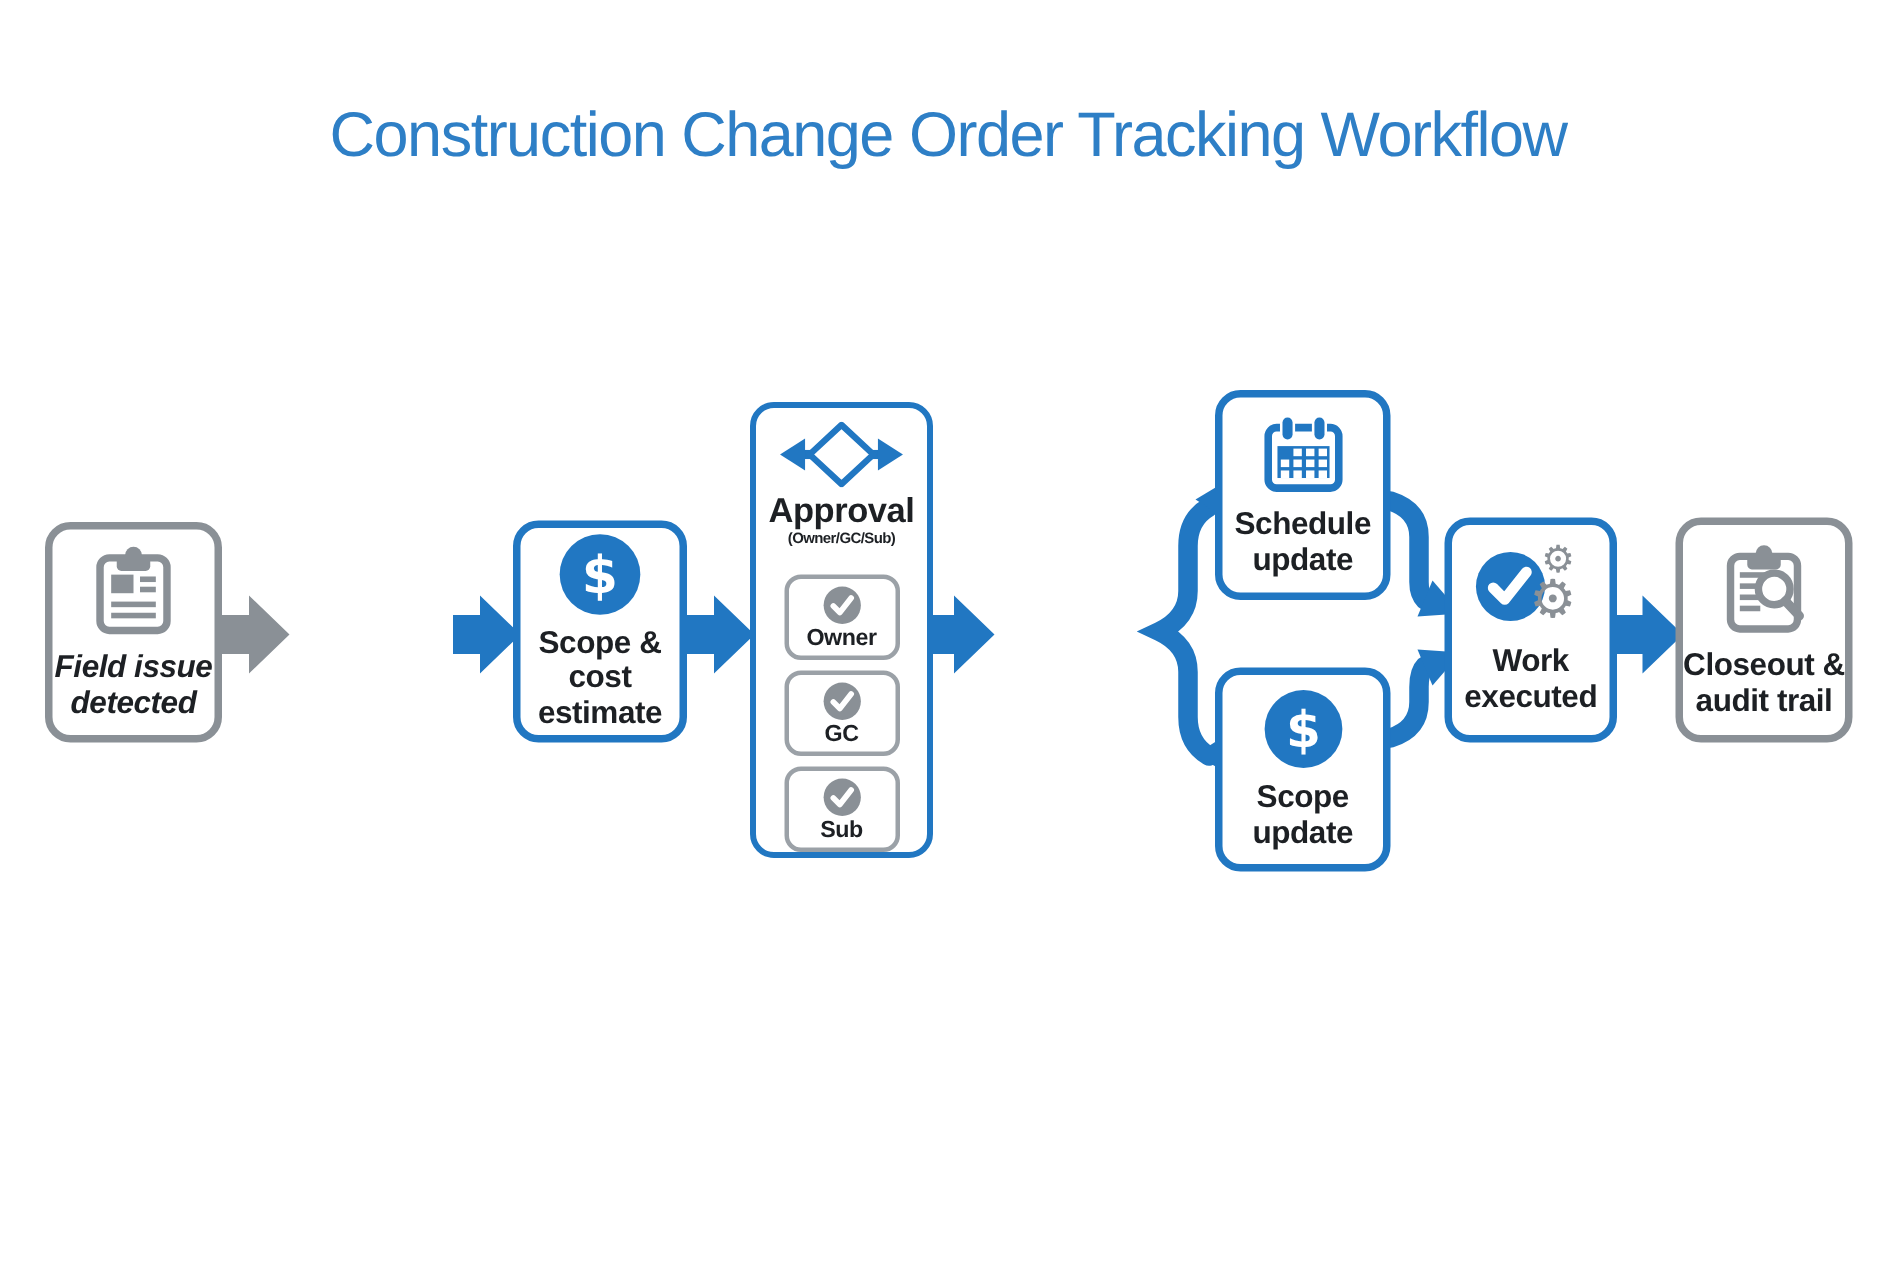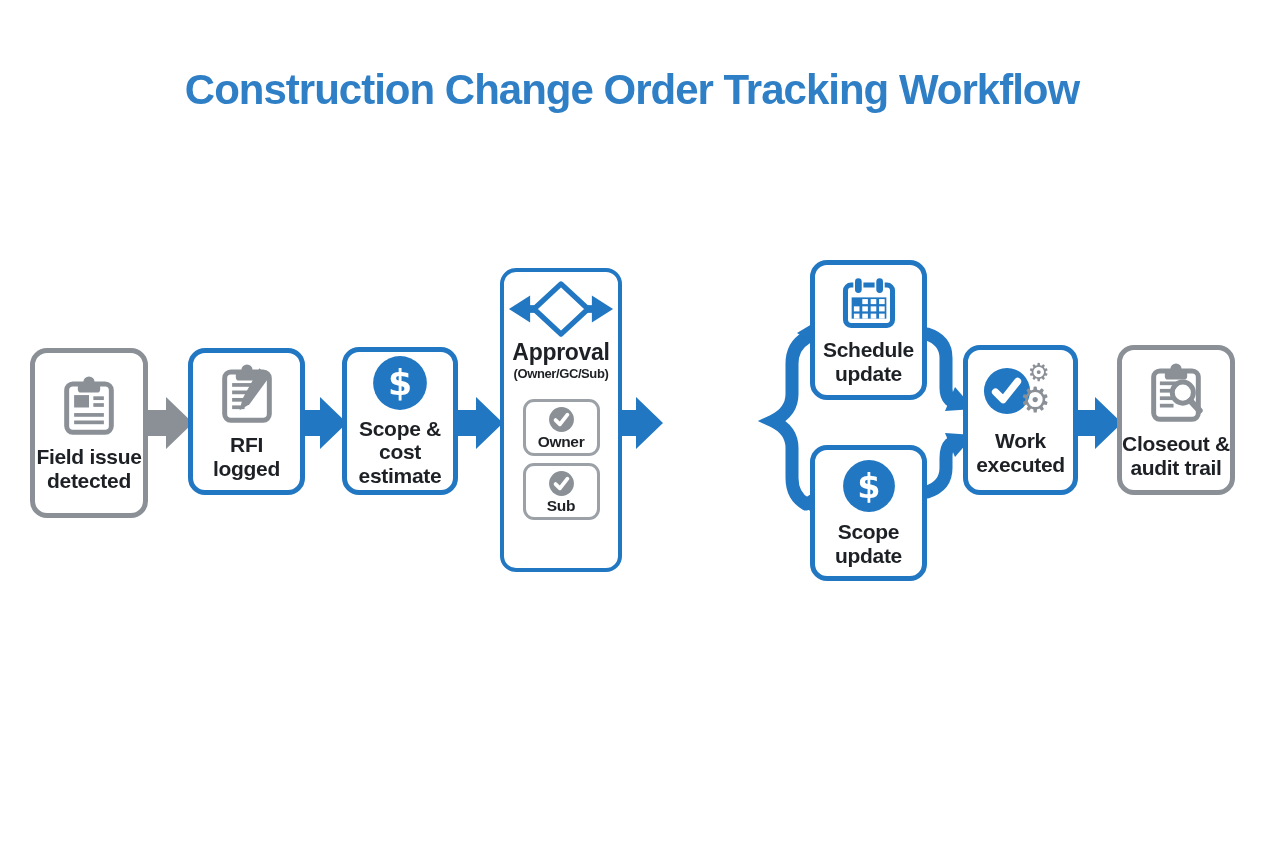--- a/index.html
+++ b/index.html
@@ -10,41 +10,41 @@
     --text:#1d2024;
   }
   *{box-sizing:border-box;margin:0;padding:0;}
   html,body{background:#ffffff;}
   .canvas{
     position:relative;width:1264px;height:848px;background:#ffffff;overflow:hidden;
     font-family:"Liberation Sans",sans-serif;
   }
   .title{
     position:absolute;left:0;right:0;top:66px;text-align:center;
-    font-size:42px;font-weight:bold;letter-spacing:-1px;color:var(--title-blue);
+    font-size:42px;font-weight:normal;letter-spacing:-1px;color:var(--title-blue);
   }
   .connectors{position:absolute;left:0;top:0;}
   .node{
     position:absolute;background:#fff;border-radius:17px;
     display:flex;flex-direction:column;align-items:center;justify-content:center;
     text-align:center;gap:9px;
   }
   .node.blue{border:5px solid var(--blue);}
   .node.gray{border:5px solid var(--gray);}
   .node-label{
     font-weight:bold;font-size:21px;line-height:1.12;color:var(--text);
     letter-spacing:-0.3px;white-space:pre-line;
   }
   
   .approval{
     position:absolute;background:#fff;border:4px solid var(--blue);border-radius:16px;
     display:flex;flex-direction:column;align-items:center;padding-top:9px;
   }
   .approval-title{font-weight:bold;font-size:23px;color:var(--text);margin-top:2px;letter-spacing:-0.3px;}
-  .approval-subtitle{font-weight:bold;font-size:13px;color:var(--text);letter-spacing:-0.4px;margin-top:0px;}
+  .approval-subtitle{font-weight:bold;font-size:10px;color:var(--text);letter-spacing:-0.4px;margin-top:0px;}
   .approval-options{display:flex;flex-direction:column;gap:7px;margin-top:18px;}
   .approval-option{
     width:77px;height:57px;border:3px solid var(--opt-border);border-radius:11px;
     display:flex;flex-direction:column;align-items:center;justify-content:center;gap:1px;background:#fff;
   }
   .approval-option .opt-label{font-weight:bold;font-size:15.5px;color:var(--text);letter-spacing:-0.3px;line-height:1;}
   
   .work-icon{position:relative;width:76px;height:60px;}
   .work-icon svg{position:absolute;left:0;top:3px;}
   .gear{position:absolute;color:var(--gray);font-family:"DejaVu Sans",sans-serif;line-height:1;}
@@ -69,49 +69,35 @@
     <path d="M 806 338 Q 792 346 792 364 L 792 394 Q 792 412 773 421 Q 792 430 792 448 L 792 478 Q 792 496 806 504" fill="none" stroke="#2177c2" stroke-width="13" stroke-linecap="round"></path>
     <polygon fill="#2177c2" points="822,318 819,347 797,333"></polygon>
     <polygon fill="#2177c2" points="822,518 819,489 797,503"></polygon>
 
     <path d="M 927 334 Q 946 340 946 358 L 946 388 Q 946 396 950 400" fill="none" stroke="#2177c2" stroke-width="13" stroke-linecap="round"></path>
     <polygon fill="#2177c2" points="974,409 945,411 955,387"></polygon>
     <path d="M 927 492 Q 946 486 946 468 L 946 458 Q 946 448 950 444" fill="none" stroke="#2177c2" stroke-width="13" stroke-linecap="round"></path>
     <polygon fill="#2177c2" points="974,435 945,433 955,457"></polygon>
   </svg>
 
-  <div class="node gray" style="left:30px;top:348px;width:118px;height:170px;">
+  <div class="node gray" style="left:30px;top:348px;width:118px;height:147px;font-style:italic;">
     <svg width="62" height="62" viewBox="0 0 50 50">
       <rect x="7" y="8" width="36" height="39" rx="5" fill="none" stroke="#8a9096" stroke-width="4"></rect>
       <circle cx="25" cy="6.5" r="4.5" fill="#8a9096"></circle>
       <rect x="16" y="7" width="18" height="8" rx="2.5" fill="#8a9096"></rect>
       <rect x="13" y="17" width="12" height="10" fill="#8a9096"></rect>
       <rect x="28.5" y="18" width="8.5" height="3" fill="#8a9096"></rect>
       <rect x="28.5" y="23.5" width="8.5" height="3" fill="#8a9096"></rect>
       <rect x="13" y="31.5" width="24" height="3" fill="#8a9096"></rect>
       <rect x="13" y="37.5" width="24" height="3" fill="#8a9096"></rect>
     </svg>
     <div class="node-label">Field issue
 detected</div>
   </div>
 
-  <div class="node blue" style="left:188px;top:348px;width:117px;height:147px;">
-    <svg width="62" height="62" viewBox="0 0 50 50">
-      <rect x="7" y="8" width="36" height="39" rx="5" fill="none" stroke="#8a9096" stroke-width="4"></rect>
-      <circle cx="25" cy="6.5" r="4.5" fill="#8a9096"></circle>
-      <rect x="16" y="7" width="18" height="8" rx="2.5" fill="#8a9096"></rect>
-      <rect x="13" y="17" width="19" height="3" fill="#8a9096"></rect>
-      <rect x="13" y="23" width="19" height="3" fill="#8a9096"></rect>
-      <rect x="13" y="29" width="14" height="3" fill="#8a9096"></rect>
-      <rect x="13" y="35" width="10" height="3" fill="#8a9096"></rect>
-      <polygon points="35,5 43,12 27,34 19,39 21.5,29.5" fill="#8a9096"></polygon>
-    </svg>
-    <div class="node-label">RFI
-logged</div>
-  </div>
 
   <div class="node blue" style="left:342px;top:347px;width:116px;height:148px;gap:6px;">
     <svg width="56" height="56" viewBox="0 0 50 50">
       <circle cx="25" cy="25" r="24" fill="#2177c2"></circle>
       <text x="25" y="36" text-anchor="middle" font-family="DejaVu Sans, sans-serif" font-size="31" font-weight="bold" fill="#ffffff">$</text>
     </svg>
     <div class="node-label">Scope &amp;
 cost
 estimate</div>
   </div>
@@ -125,20 +111,27 @@
     </svg>
     <div class="approval-title">Approval</div>
     <div class="approval-subtitle">(Owner/GC/Sub)</div>
     <div class="approval-options">
       <div class="approval-option">
         <svg width="27" height="27" viewBox="0 0 50 50">
           <circle cx="25" cy="25" r="23" fill="#8a9096"></circle>
           <polyline points="14,26 22,34 36,16" fill="none" stroke="#ffffff" stroke-width="7" stroke-linecap="round" stroke-linejoin="round"></polyline>
         </svg>
         <span class="opt-label">Owner</span>
+      </div>
+      <div class="approval-option">
+        <svg width="27" height="27" viewBox="0 0 50 50">
+          <circle cx="25" cy="25" r="23" fill="#8a9096"></circle>
+          <polyline points="14,26 22,34 36,16" fill="none" stroke="#ffffff" stroke-width="7" stroke-linecap="round" stroke-linejoin="round"></polyline>
+        </svg>
+        <span class="opt-label">GC</span>
       </div>
       <div class="approval-option">
         <svg width="27" height="27" viewBox="0 0 50 50">
           <circle cx="25" cy="25" r="23" fill="#8a9096"></circle>
           <polyline points="14,26 22,34 36,16" fill="none" stroke="#ffffff" stroke-width="7" stroke-linecap="round" stroke-linejoin="round"></polyline>
         </svg>
         <span class="opt-label">Sub</span>
       </div>
     </div>
   </div>

